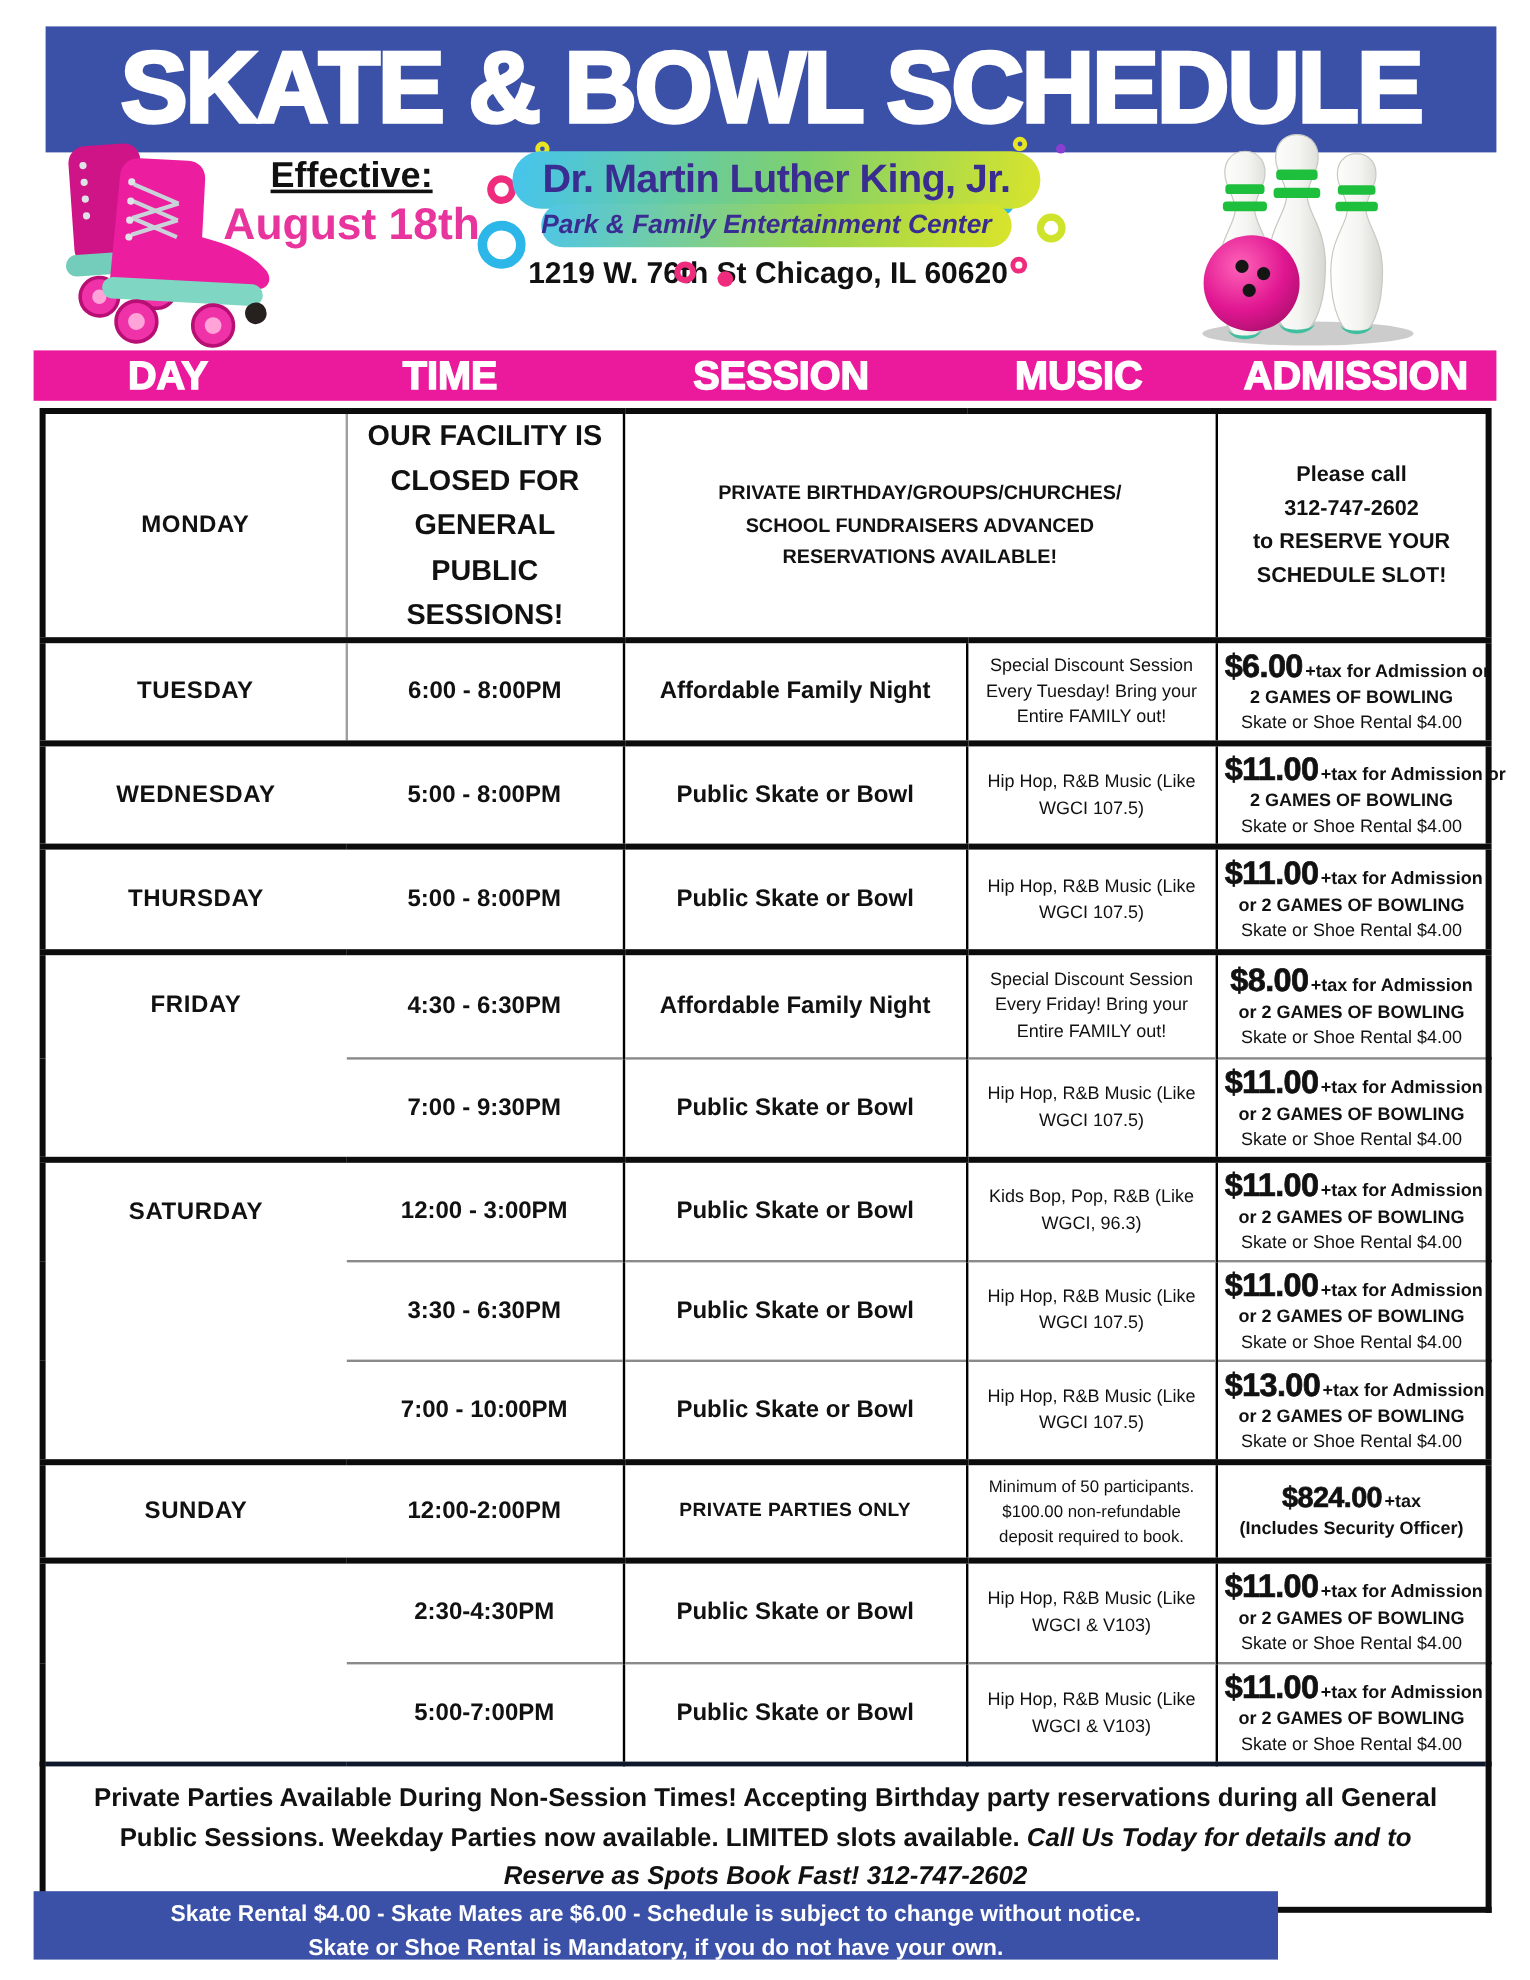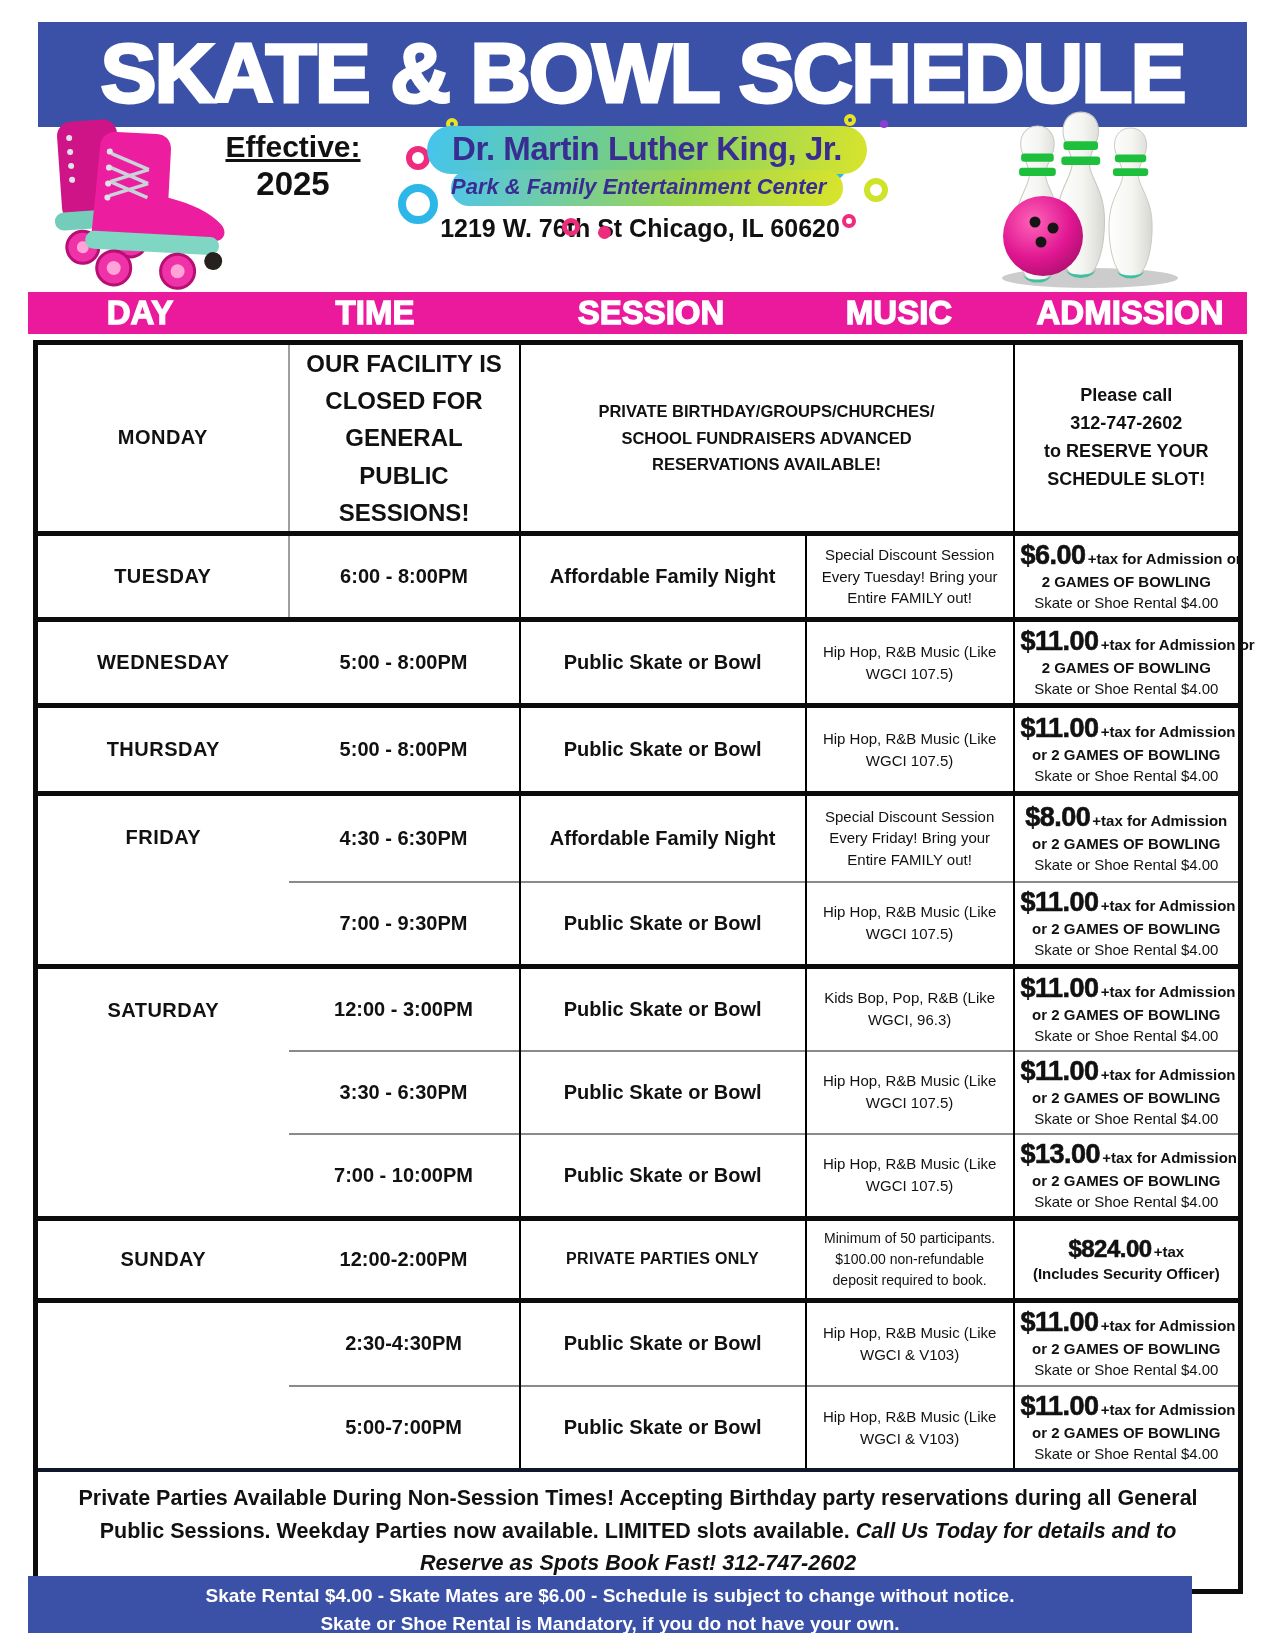--- a/index.html
+++ b/index.html
@@ -82,21 +82,21 @@
   .a-suffix { font-size:15px; font-weight:bold; margin-left:2px; }
   .a-bold { font-size:15px; font-weight:bold; line-height:1.4; }
   .a-plain { font-size:15px; line-height:1.4; }
   .a-call { font-size:18px; font-weight:bold; line-height:1.55; }
 
   .notice-cell { border-top:4px solid #0f172a; padding:10px 26px; height:88px;
                  font-size:21.5px; font-weight:bold; line-height:1.5; }
   .notice-cell .it { font-style:italic; }
 
   
-  .bluebar { position:absolute; left:28px; top:1576px; width:1164px; height:57px;
+  .bluebar { position:absolute; left:28px; top:1576px; width:1037px; height:57px;
              background:#3b51a8; text-align:center; padding-top:6px; }
   .bluebar div { font-size:19px; font-weight:bold; color:#ffffff; line-height:1.45; }
 </style>
 </head>
 <body>
 
 <div class="page">
 
   <div class="banner">
     <span>SKATE &amp; BOWL SCHEDULE</span>
@@ -128,21 +128,21 @@
         <path d="M24,30 L62,44 M24,44 L62,58 M24,58 L62,72 M62,44 L24,58 M62,58 L24,72" stroke="#c9d2d8" stroke-width="3.5" fill="none"></path>
         <circle cx="22" cy="28" r="3" fill="#dfe3e8"></circle>
           <circle cx="22" cy="44" r="3" fill="#dfe3e8"></circle>
         <circle cx="22" cy="60" r="3" fill="#dfe3e8"></circle>
           <circle cx="22" cy="74" r="3" fill="#dfe3e8"></circle>
       </g>
     </svg>
 
     <div class="effective">
       <div class="eff-label">Effective:</div>
-      <div class="eff-year">2025</div>
+      <div class="eff-date">August 18th</div>
     </div>
 
     <div class="logo">
       <div class="ring r1"></div>
       <div class="ring r2"></div>
       <div class="ring r3"></div>
       <div class="ring r4"></div>
       <div class="ring r5"></div>
       <div class="ring r6"></div>
       <div class="ring r7"></div>

